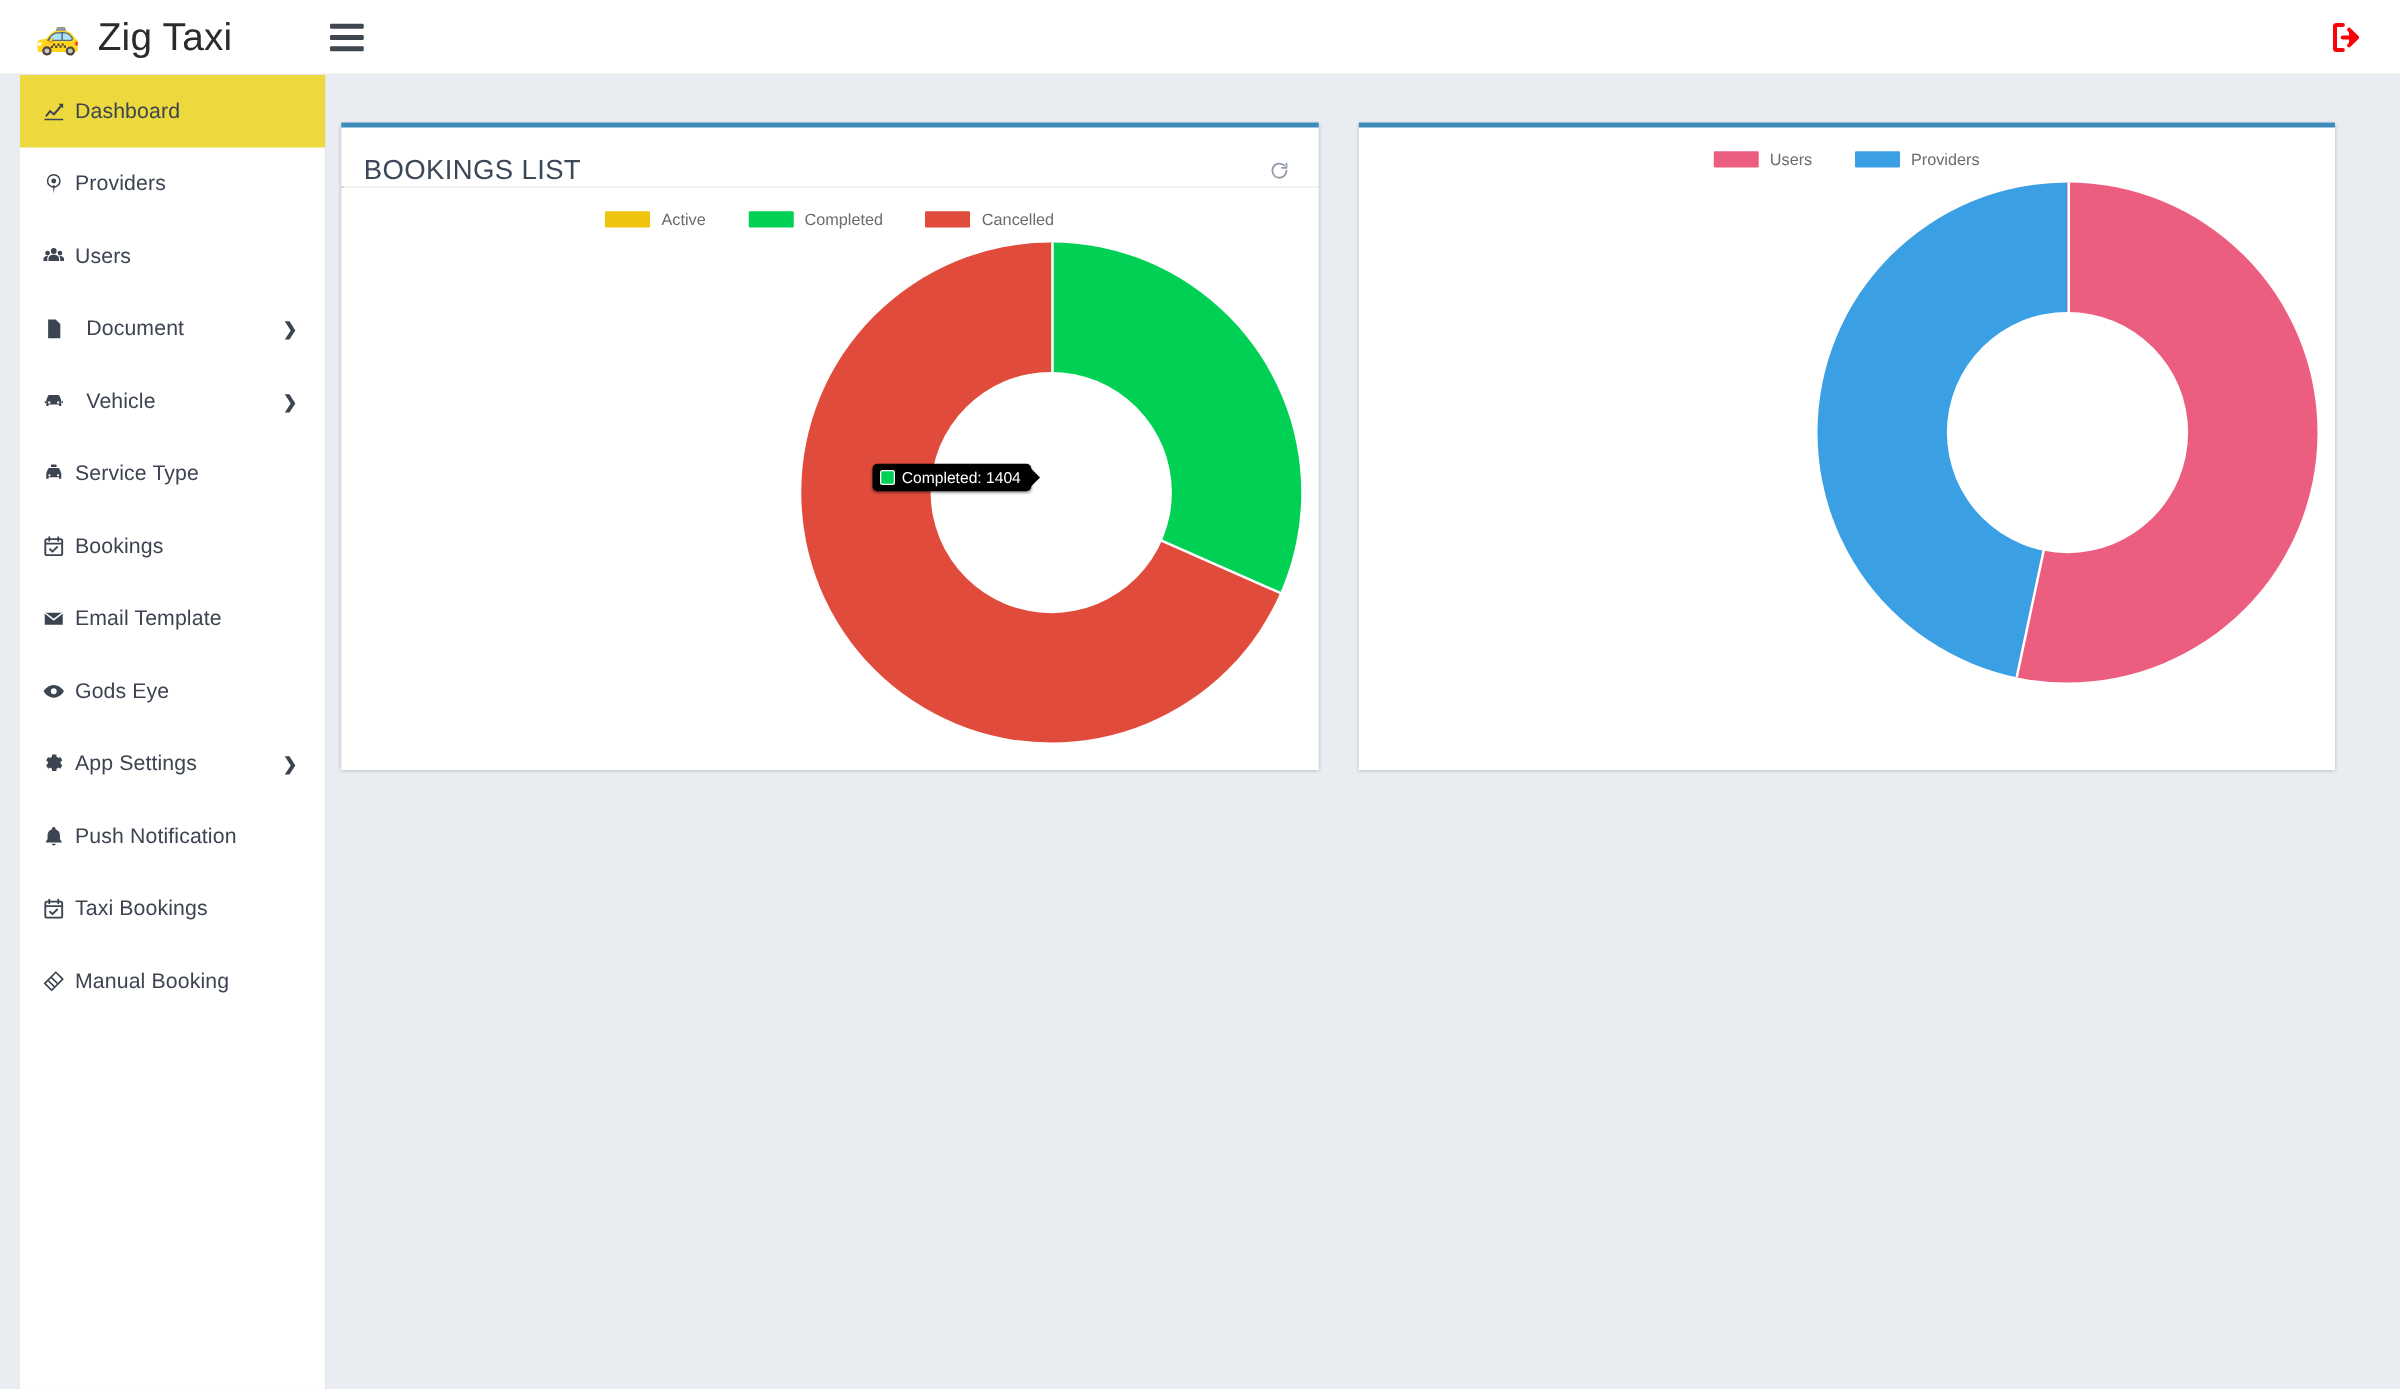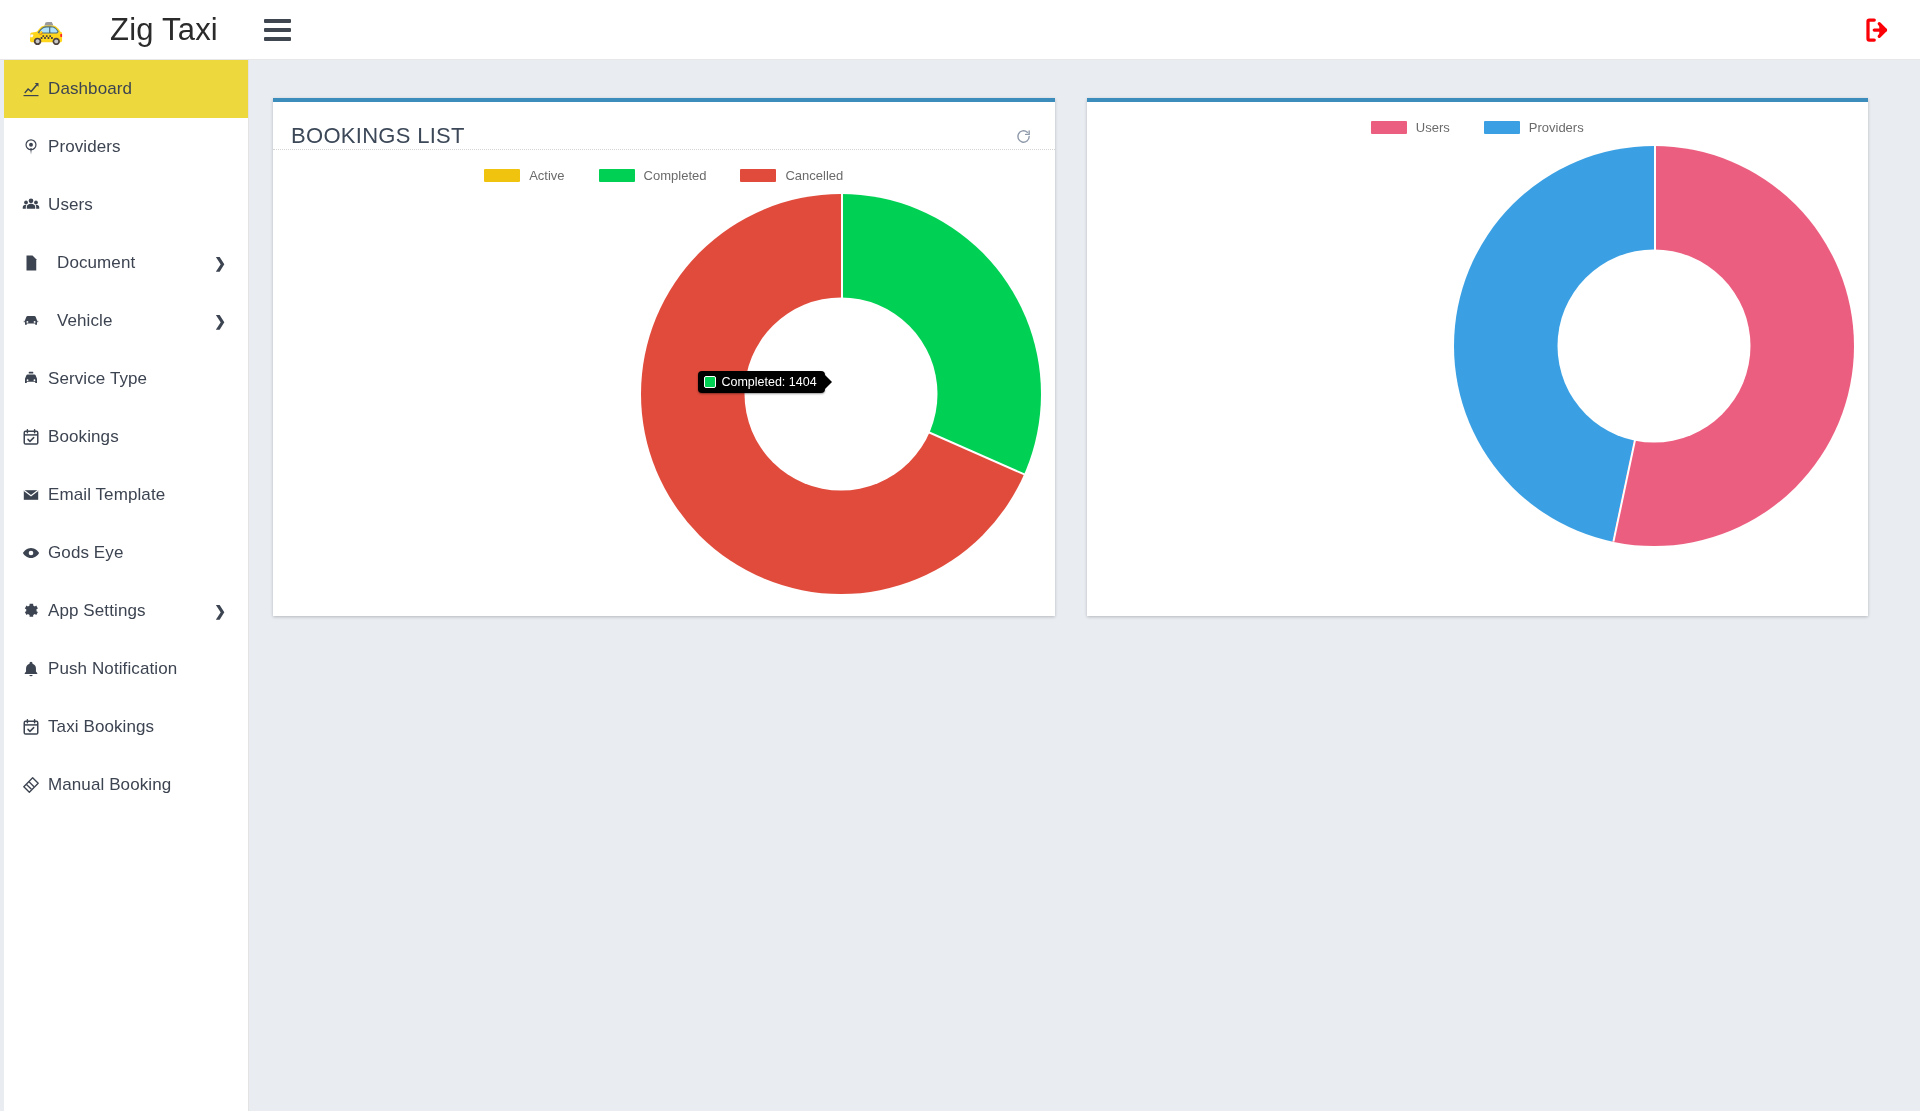--- a/index.html
+++ b/index.html
@@ -22,37 +22,37 @@
   }
   #brand {
     width: 245px; height: 60px;
     display: flex; align-items: center; gap: 14px;
     padding-left: 28px;
     flex-shrink: 0;
   }
   #brand .logo-glyph { font-size: 29px; line-height: 1; }
   #brand .brand-text {
     font-size: 31px; color: #2b2b2b; font-weight: 400;
-    letter-spacing: .2px; white-space: nowrap; margin-left: 32px;
+    letter-spacing: .2px; white-space: nowrap;
   }
   #hamburger {
     width: 40px; height: 40px; cursor: pointer;
     display: flex; flex-direction: column; justify-content: center;
     align-items: center; gap: 5px; margin-left: 12px;
   }
   #hamburger span { display: block; width: 27px; height: 4px; background: #3f4650; border-radius: 1px; }
   #logout-btn {
     margin-left: auto; margin-right: 22px;
     width: 40px; height: 40px; cursor: pointer;
     display: flex; align-items: center; justify-content: center;
   }
 
   
   #sidebar {
-    position: absolute; top: 60px; left: 4px;
+    position: absolute; top: 60px; left: 16px;
     width: 245px; height: 1051px;
     background: #ffffff;
     border-right: 1px solid #e3e3e3;
     overflow: hidden;
     z-index: 20;
   }
   .nav-item {
     position: relative;
     display: flex; align-items: center;
     height: 58px;

